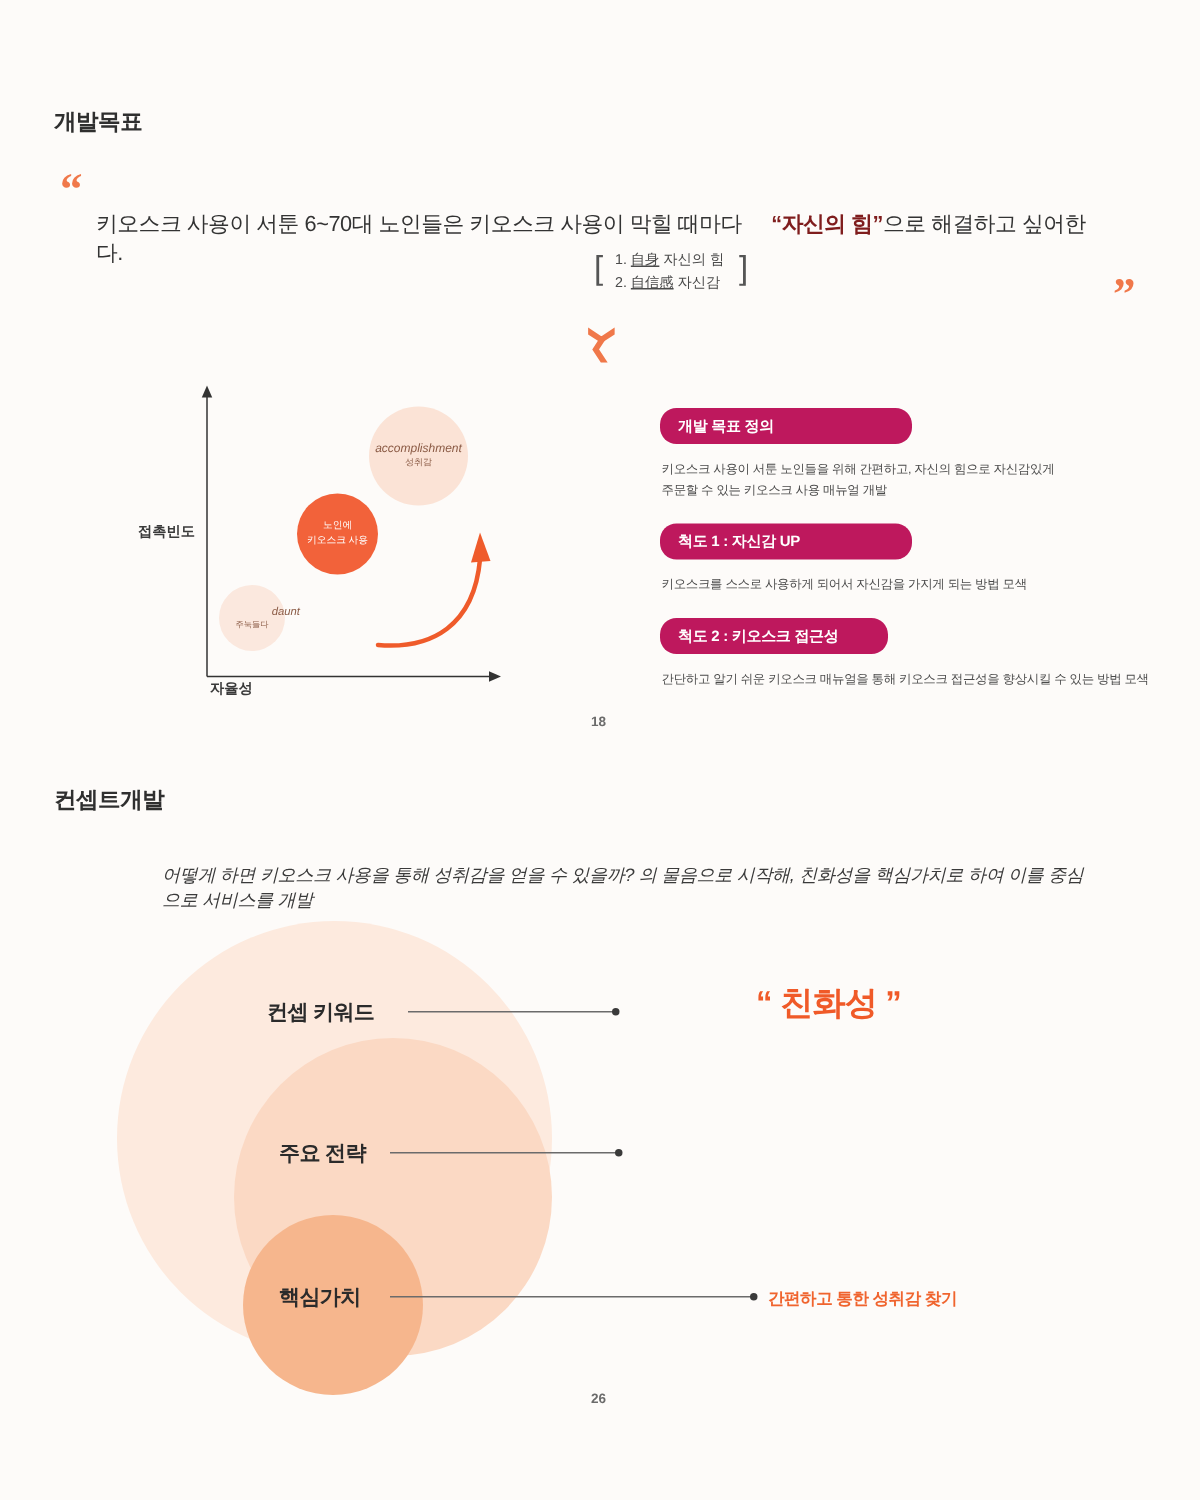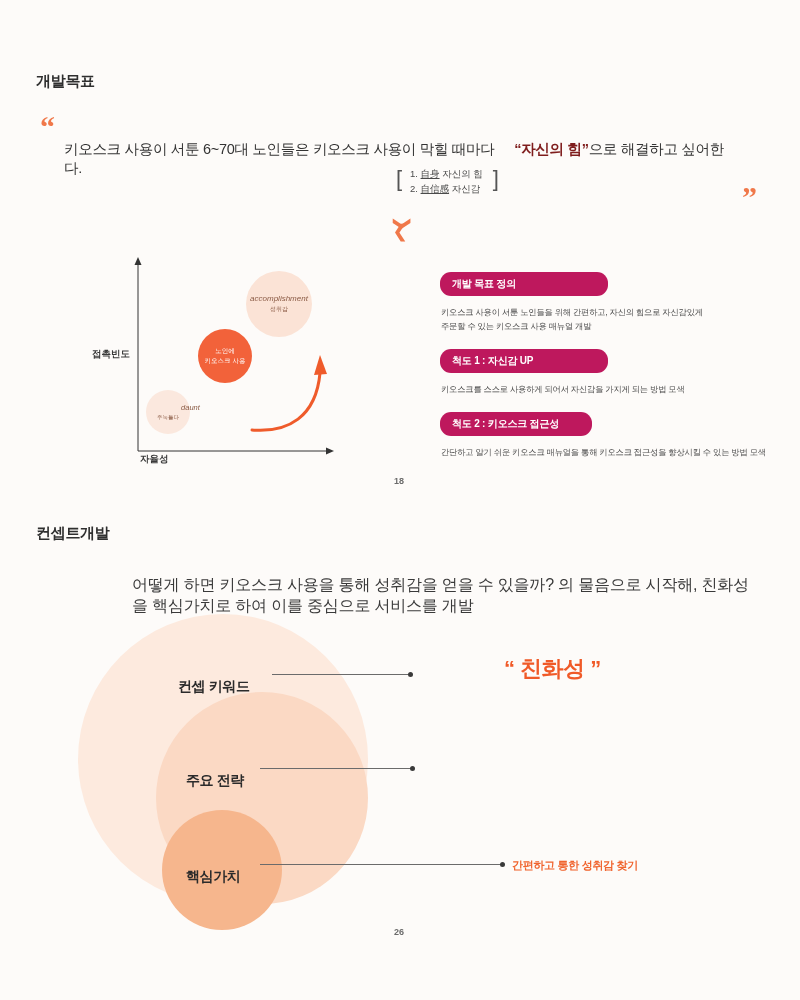--- a/index.html
+++ b/index.html
@@ -187,26 +187,27 @@
     font-size: 9px;
     font-weight: bold;
     color: #6b6b6b;
   }
   #pagenum1 { left: 394px; top: 476px; }
   #pagenum2 { left: 394px; top: 927px; }
 
   
   #concept-desc {
     position: absolute;
-    left: 132px;
+    left: 108px;
     top: 575px;
     width: 620px;
-    font-size: 16px;
+    font-size: 12px;
     color: #3a3a3a;
     letter-spacing: -0.2px;
+    font-style: italic;
   }
 
   #venn {
     position: absolute;
     left: 78px;
     top: 614px;
     width: 300px;
     height: 300px;
   }
   .circ {
@@ -228,21 +229,20 @@
     width: 120px; height: 120px;
     background: #f6b68d;
   }
 
   .venn-label {
     position: absolute;
     font-size: 14px;
     font-weight: bold;
     color: #2b2b2b;
     letter-spacing: -0.4px;
-    margin-top: 12px;
   }
   #vl-keyword { left: 178px; top: 666px; }
   #vl-strategy { left: 186px; top: 760px; }
   #vl-core { left: 186px; top: 856px; }
 
   .connector {
     position: absolute;
     height: 1px;
     background: #6b6b6b;
   }

